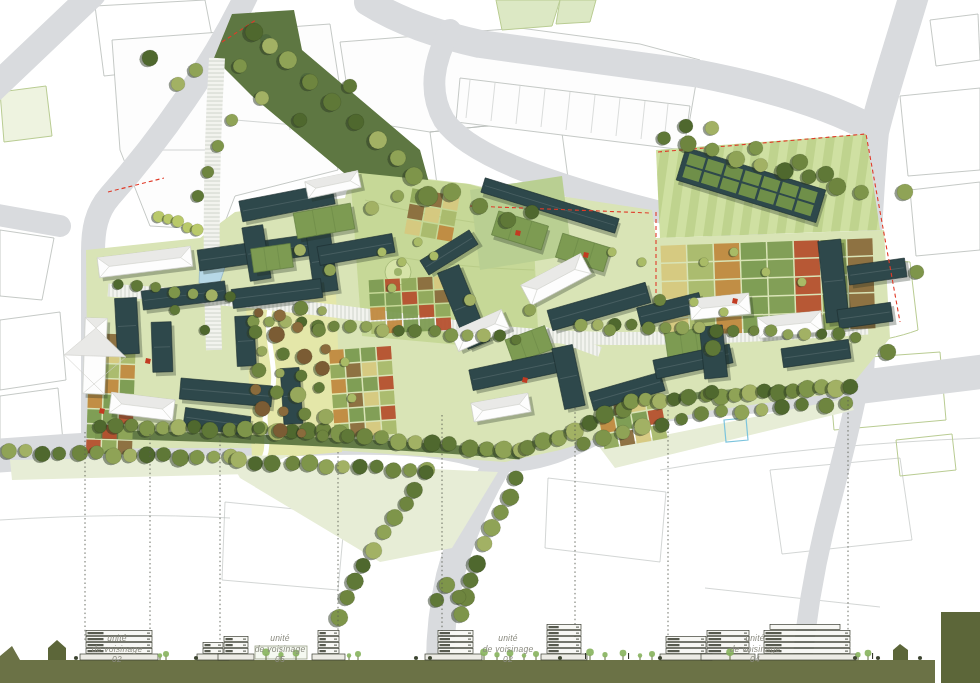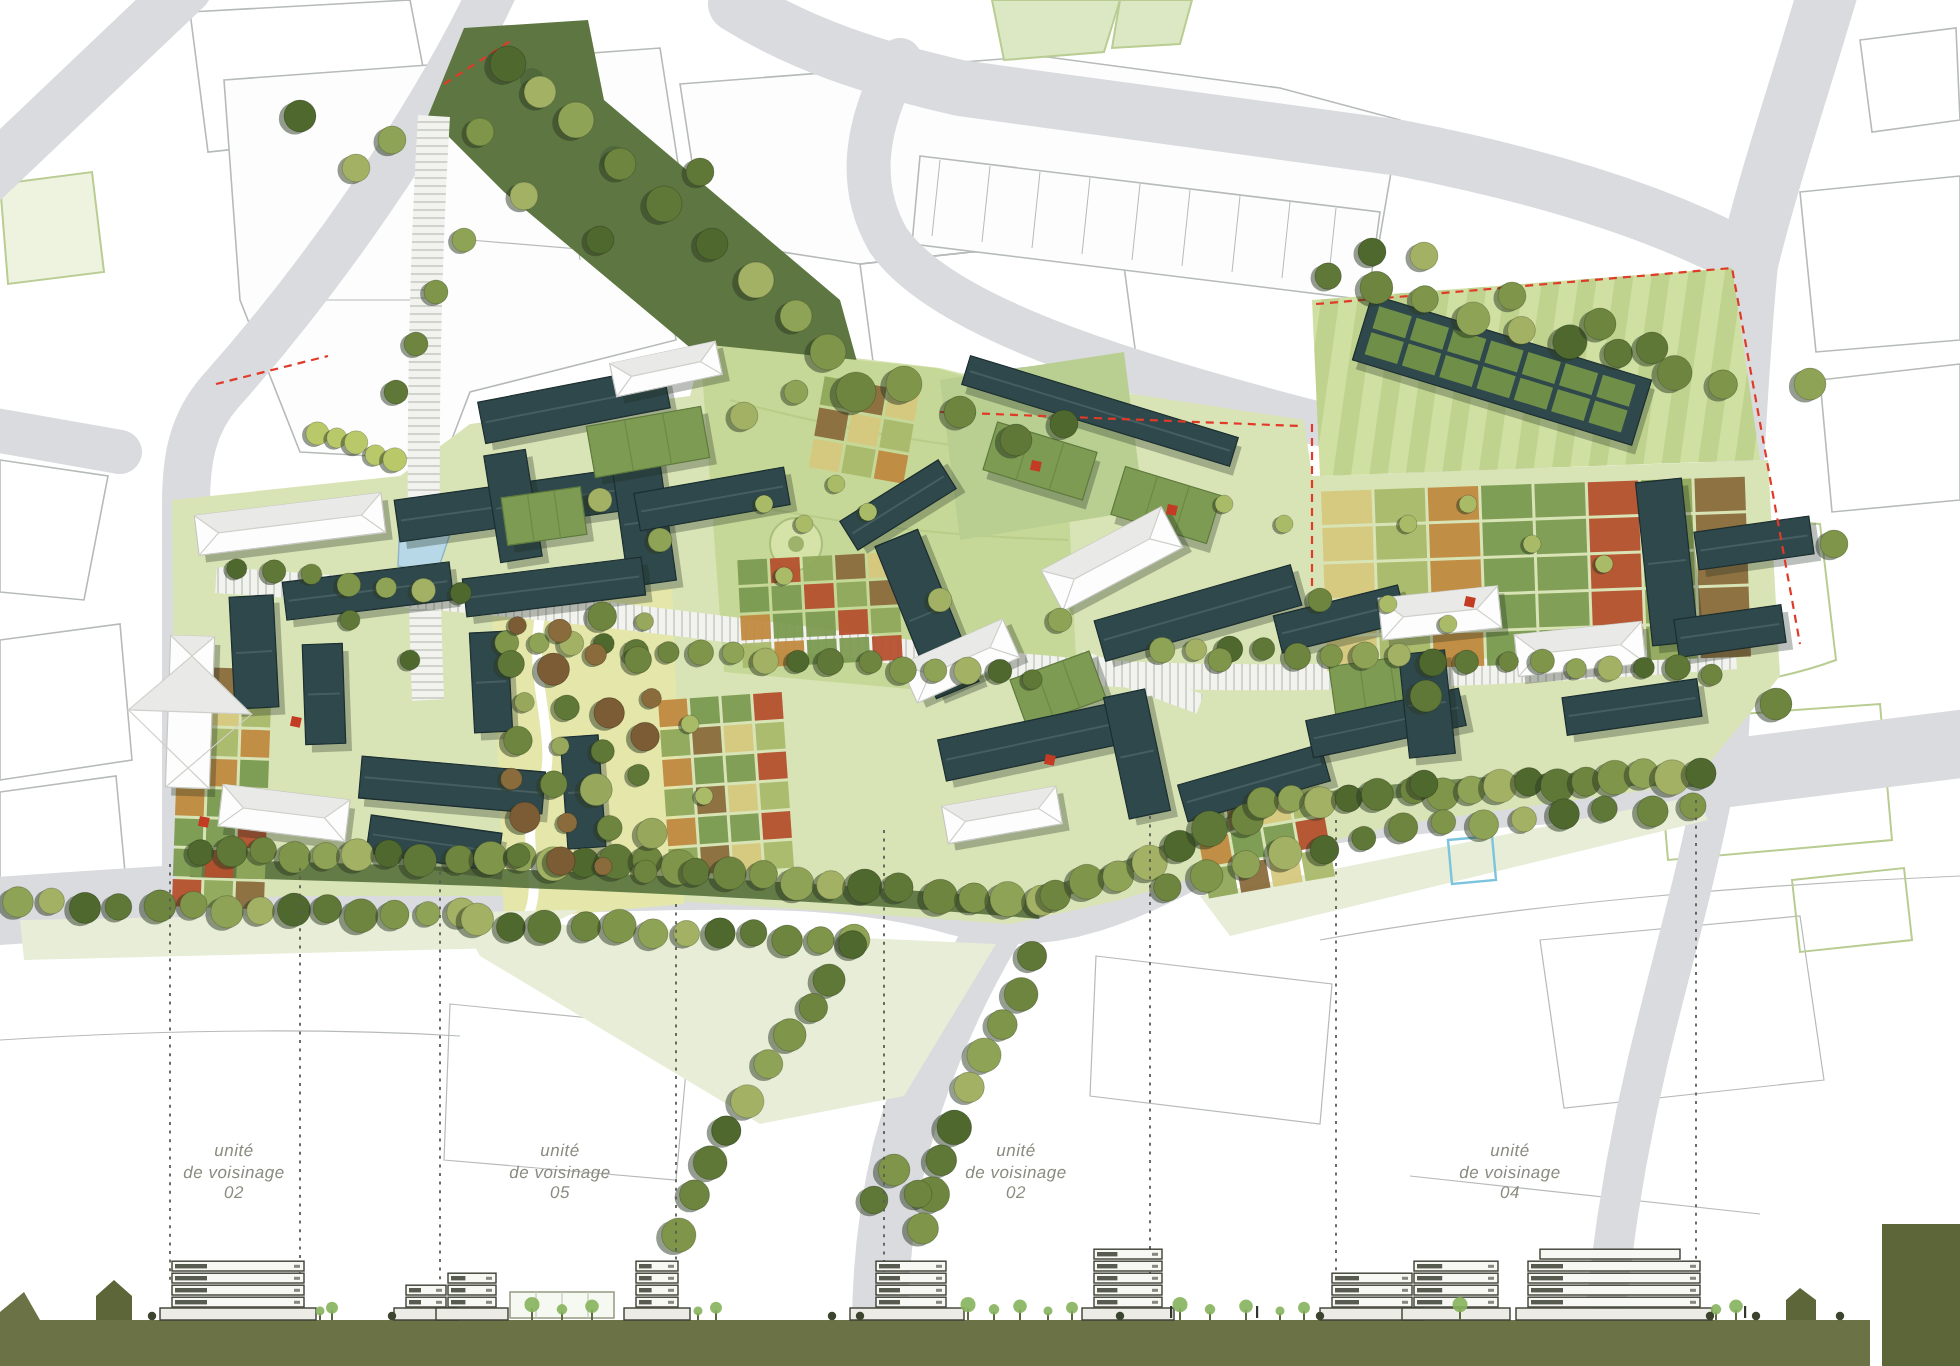--- a/index.html
+++ b/index.html
@@ -8,21 +8,21 @@
   --pale_verge:#e7edd6; --orchard_ground:#e4e7a9; --building_dark:#2e484b; --building_dark_edge:#1c2e30;
   --roof_white:#fdfdfd; --roof_white_shade:#e9e9e7; --roof_green:#7d9b52; --tree_shadow:#2c3a22;
   --boundary_red:#e03a28; --water_blue:#b7d8e6; --promenade_tick:#c7cbc2; --section_ground:#6b7246;
   --section_dark:#5c6639; --section_line:#3c3f33; --section_tree_green:#86b35c; --cut_line:#5a5d52;
   --label_text:#8b8b80; --corridor_green:#5e7742; --hedge_green:#4d6834;
 }
 *{margin:0;padding:0;box-sizing:border-box}
 body{background:#e8e8e8;font-family:"Liberation Sans",sans-serif}
 .stage{position:relative;width:980px;height:683px;background:var(--background);overflow:hidden}
 .stage svg{position:absolute;left:0;top:0;display:block}
-.unit-label{position:absolute;top:570px;transform:translateX(-50%);display:flex;flex-direction:column;
+.unit-label{position:absolute;top:633px;transform:translateX(-50%);display:flex;flex-direction:column;
   align-items:center;font-style:italic;font-size:8.5px;line-height:10.5px;color:var(--label_text);
   letter-spacing:.25px;white-space:nowrap;text-align:center}
 </style>
 </head>
 <body>
 
 <div class="stage">
 <svg width="980" height="683" viewBox="0 0 980 683">
   <defs>
     <pattern id="ticks" width="4" height="14" patternUnits="userSpaceOnUse">

